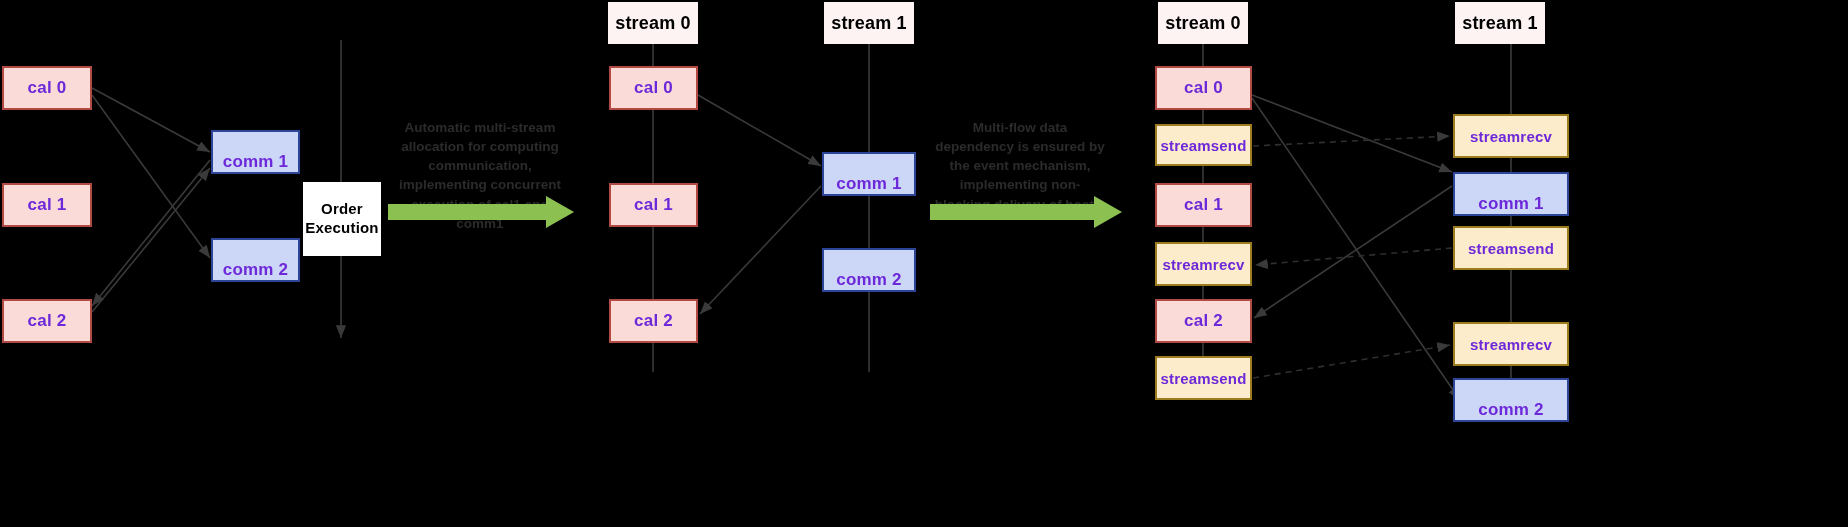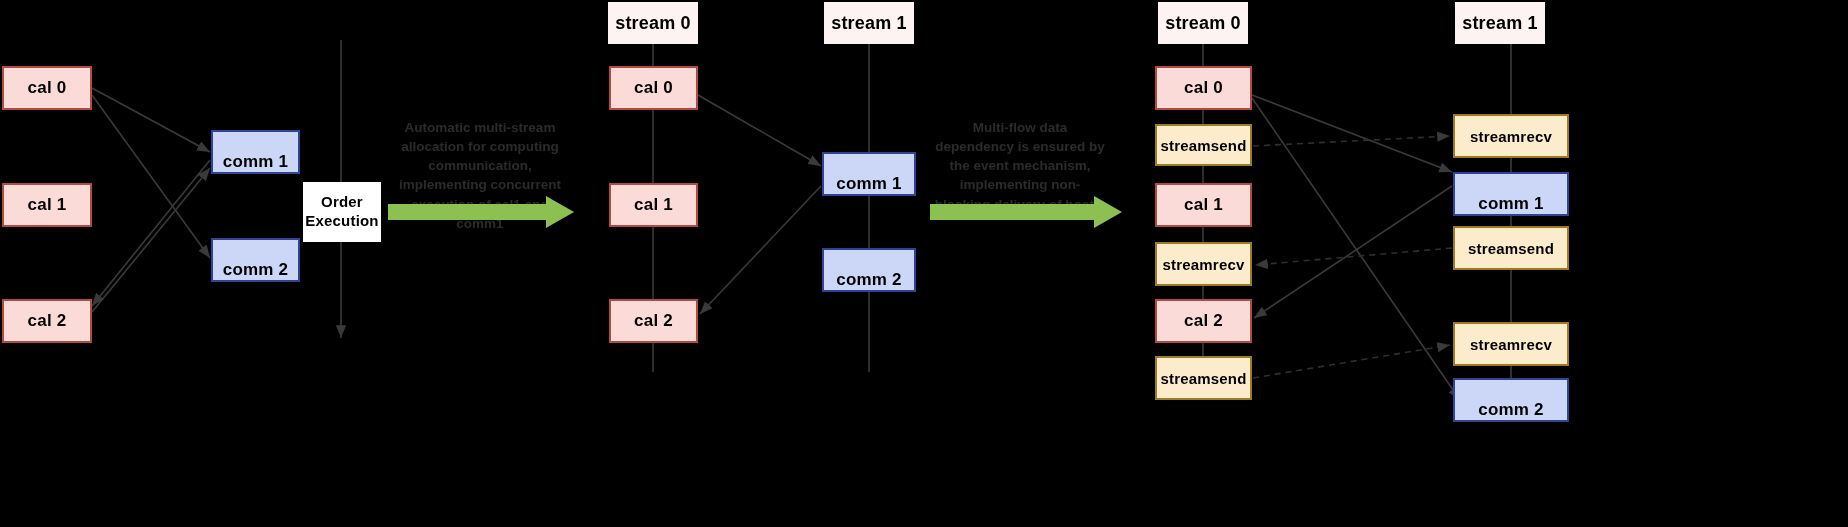--- a/index.html
+++ b/index.html
@@ -1,21 +1,21 @@
 <!DOCTYPE html>
 <html><head>
 <meta charset="utf-8">
 <style>
   html,body{margin:0;padding:0;background:#000;}
   body{width:1848px;height:527px;overflow:hidden;
        font-family:"Liberation Sans","DejaVu Sans",sans-serif;}
   #stage{position:relative;width:1848px;height:527px;background:#000;}
 
   .node{position:absolute;box-sizing:border-box;display:flex;align-items:center;
-        justify-content:center;font-weight:bold;font-size:17px;color:#000000;
+        justify-content:center;font-weight:bold;font-size:17px;color:#6d28d9;
         border-width:2px;border-style:solid;letter-spacing:.2px;}
   .cal   {background:#fadbd8;border-color:#b04a42;}
   .comm  {background:#ccd6f7;border-color:#2c4596;align-items:flex-end;}
   .sendrecv{background:#fdeccb;border-color:#9b7d1f;font-size:15px;}
   .hdr   {background:#fdf3f2;border:none;font-size:18px;color:#000;justify-content:center;}
   .orderbox{background:#ffffff;border:none;font-size:15px;line-height:1.25;
             flex-direction:column;text-align:center;color:#000;}
 
   .annot{position:absolute;color:#2b2b2b;font-weight:bold;font-size:13.5px;
          line-height:1.42;text-align:center;}
@@ -84,21 +84,21 @@
     <span>cal 2</span>
   </div>
 
   <div class="node comm" style="left:211px;top:130px;width:89px;height:44px;">
     <span>comm 1</span>
   </div>
   <div class="node comm" style="left:211px;top:238px;width:89px;height:44px;">
     <span>comm 2</span>
   </div>
 
-  <div class="node orderbox" style="left:303px;top:182px;width:78px;height:60px;">
+  <div class="node orderbox" style="left:303px;top:182px;width:78px;height:74px;">
     <span>Order</span>
     <span>Execution</span>
   </div>
 
   <div class="annot" style="left:390px;top:118px;width:180px;">Automatic multi-stream allocation for computing communication, implementing concurrent execution of cal1 and comm1</div>
   <svg style="position:absolute;left:388px;top:196px;width:190px;height:34px;">
     <path d="M0,8 L158,8 L158,0 L186,16 L158,32 L158,24 L0,24 z" fill="#8cc152"></path>
   </svg>
 
   <div class="node hdr" style="left:608px;top:2px;width:90px;height:42px;">

